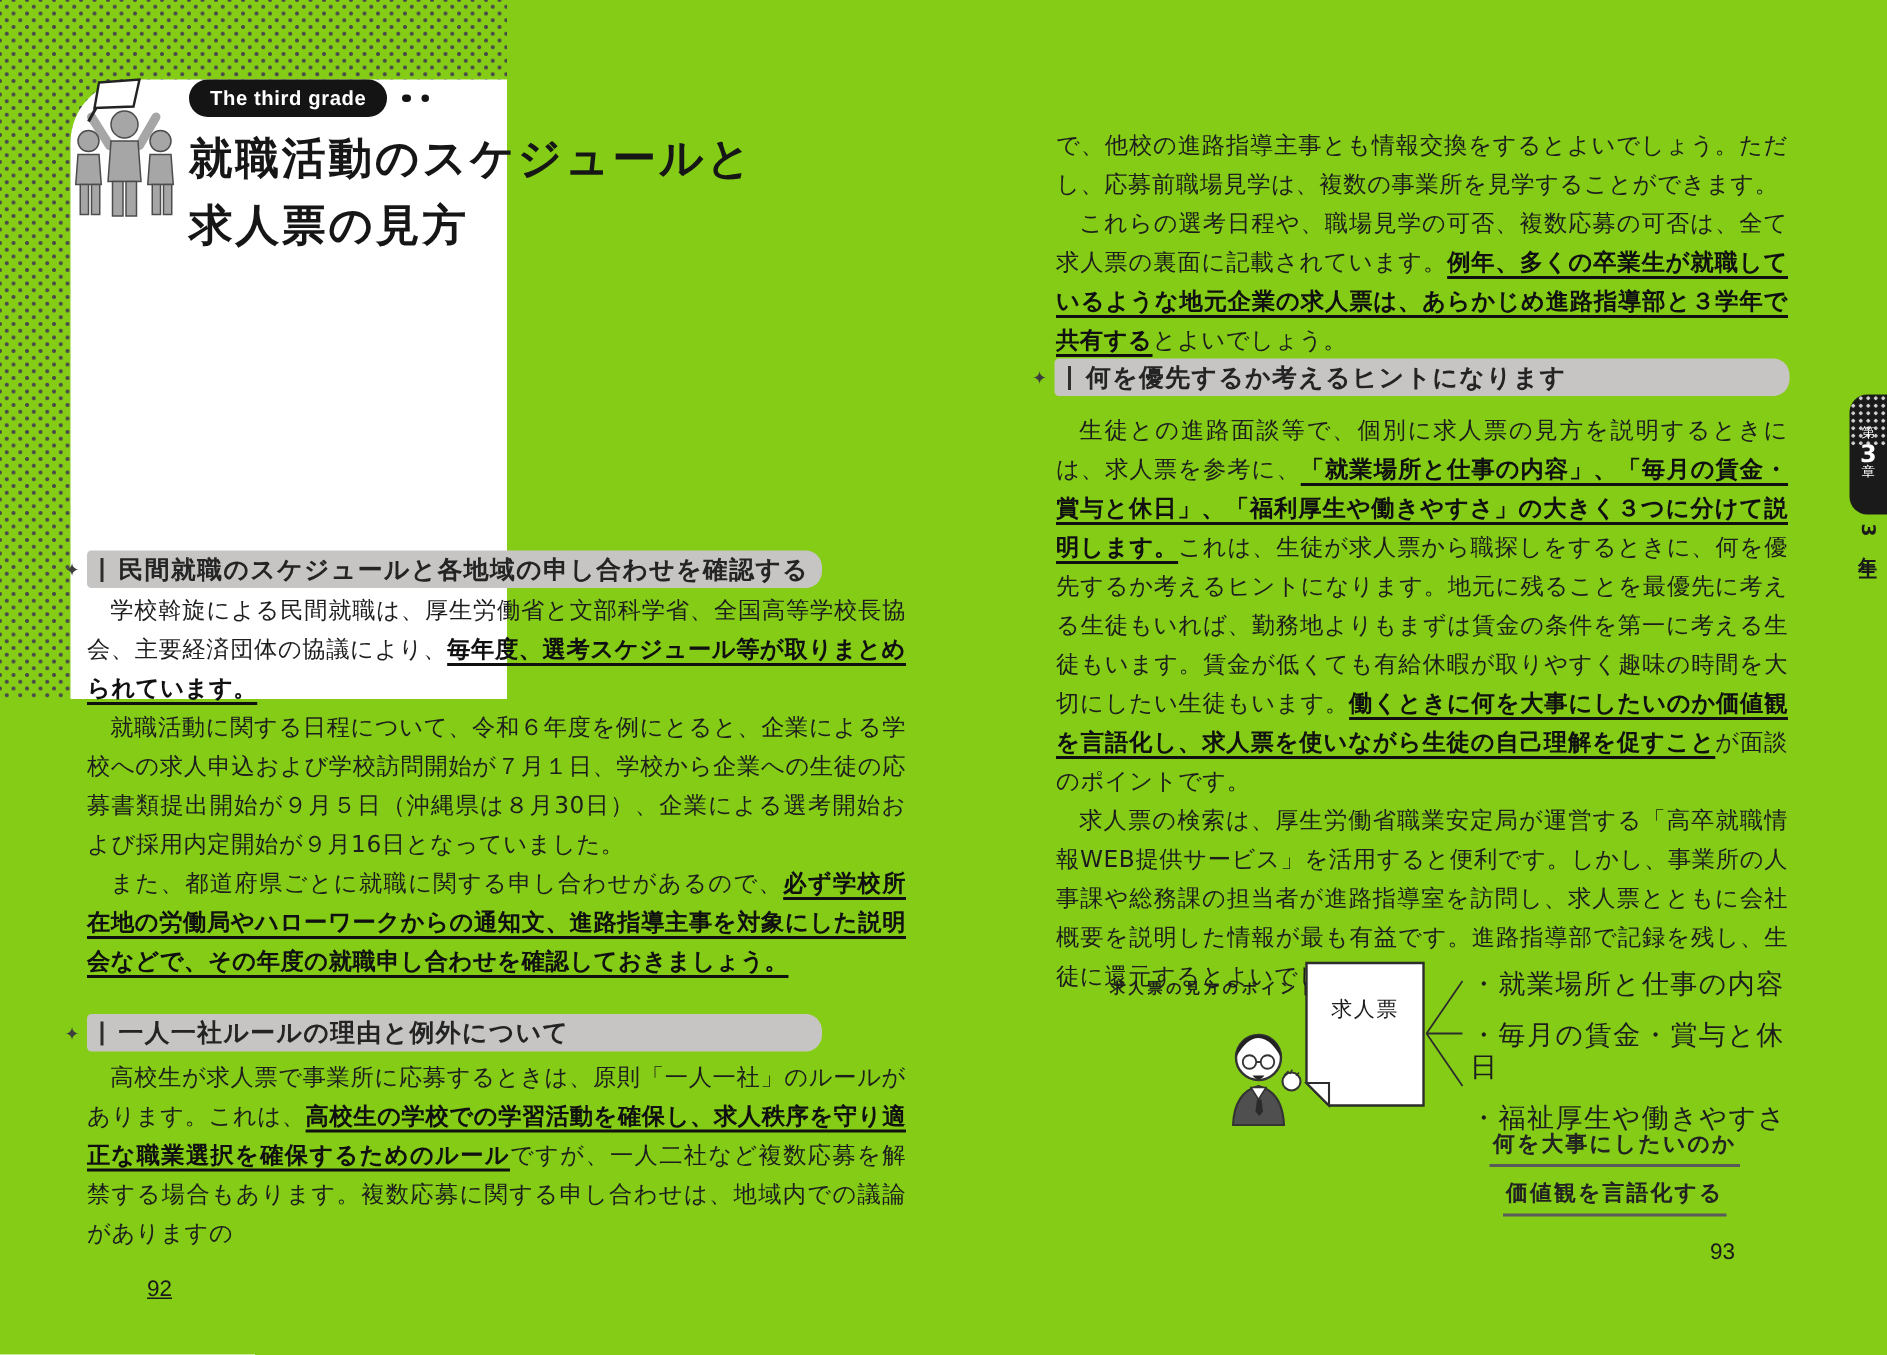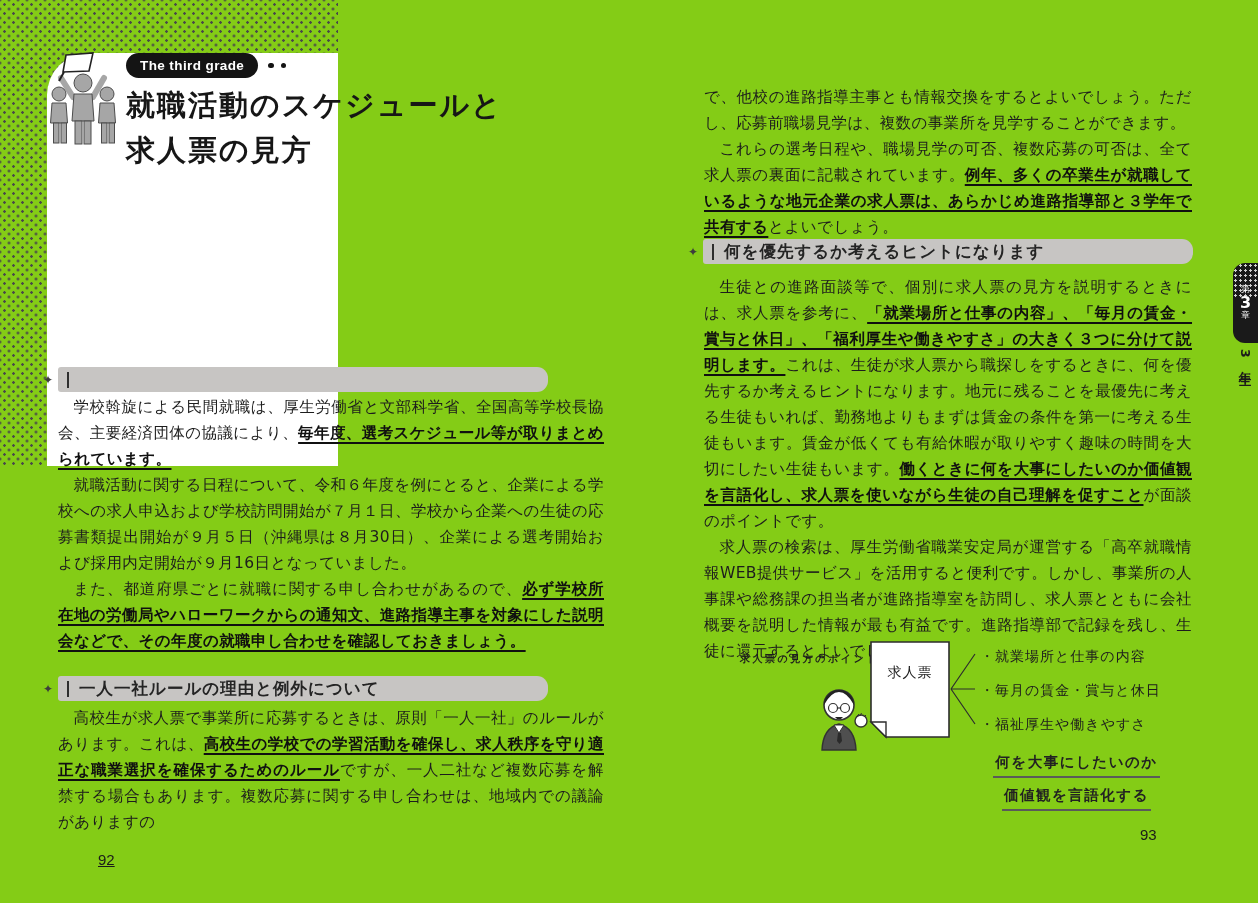--- a/index.html
+++ b/index.html
@@ -69,21 +69,21 @@
     font-size:12.5px;letter-spacing:3px;color:#1a1a1a;font-weight:600;}
 
   
   .rp-diagram{position:absolute;left:704px;top:606px;width:488px;height:215px;}
   .diag-title{position:absolute;left:36px;top:2px;font-size:10px;font-weight:700;
     letter-spacing:2.5px;color:#1d1d1d;margin-top:44px;}
   .diag-art{position:absolute;left:0;top:0;}
   .doc-label{position:absolute;left:167px;top:58px;width:78px;text-align:center;
     font-size:14px;letter-spacing:1px;color:#1d1d1d;}
   .diag-bullets{position:absolute;left:276px;top:40px;}
-  .diagram-bullet{font-size:14px;line-height:21px;letter-spacing:1px;color:#1d1d1d;margin-bottom:13px;font-family:Liberation Serif, serif;}
+  .diagram-bullet{font-size:18px;line-height:21px;letter-spacing:1px;color:#1d1d1d;margin-bottom:13px;font-family:Liberation Serif, serif;}
   .diag-note{position:absolute;left:280px;top:146px;width:185px;text-align:center;}
   .note-line{display:inline-block;font-size:14.5px;font-weight:bold;letter-spacing:1.5px;
     color:#222;border-bottom:2.5px solid #5a5a5a;padding:0 2px 4px 2px;margin-bottom:7px;}
 </style>
 </head>
 <body>
 
 <div class="spread">
 
   <div class="corner-dots">
@@ -122,20 +122,21 @@
       <span>就職活動のスケジュールと</span><br>
       <span>求人票の見方</span>
     </h1>
   </div>
 
 
   <div class="sec-head h1">
     <span class="sec-star">✦</span>
     <div class="sec-bar">
       <span class="sec-pipe"></span>
+      <span class="sec-title">民間就職のスケジュールと各地域の申し合わせを確認する</span>
     </div>
   </div>
   <div class="flow lp-s1-body">
       <p class="para indent"><span>学校斡旋による民間就職は、厚生労働省と文部科学省、全国高等学校長協会、主要経済団体の協議により、</span><span class="em">毎年度、選考スケジュール等が取りまとめられています。</span></p>
       <p class="para indent"><span>就職活動に関する日程について、令和６年度を例にとると、企業による学校への求人申込および学校訪問開始が７月１日、学校から企業への生徒の応募書類提出開始が９月５日（沖縄県は８月30日）、企業による選考開始および採用内定開始が９月16日となっていました。</span></p>
       <p class="para indent"><span>また、都道府県ごとに就職に関する申し合わせがあるので、</span><span class="em">必ず学校所在地の労働局やハローワークからの通知文、進路指導主事を対象にした説明会などで、その年度の就職申し合わせを確認しておきましょう。</span></p>
     </div>
 
   <div class="sec-head h2">
     <span class="sec-star">✦</span>

